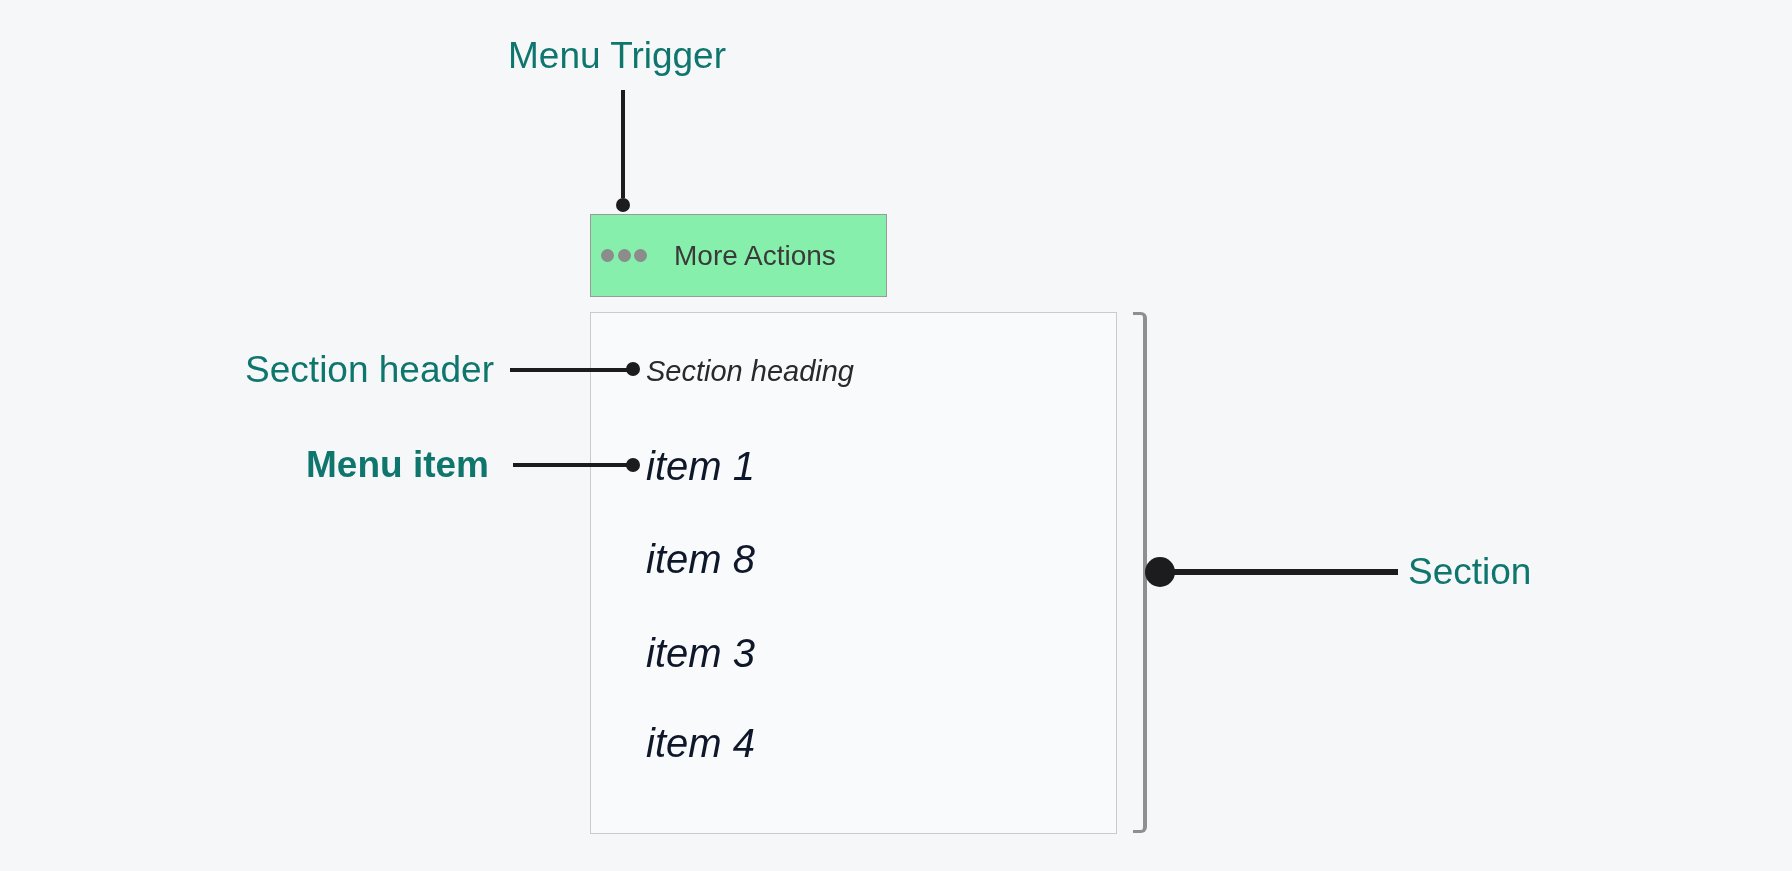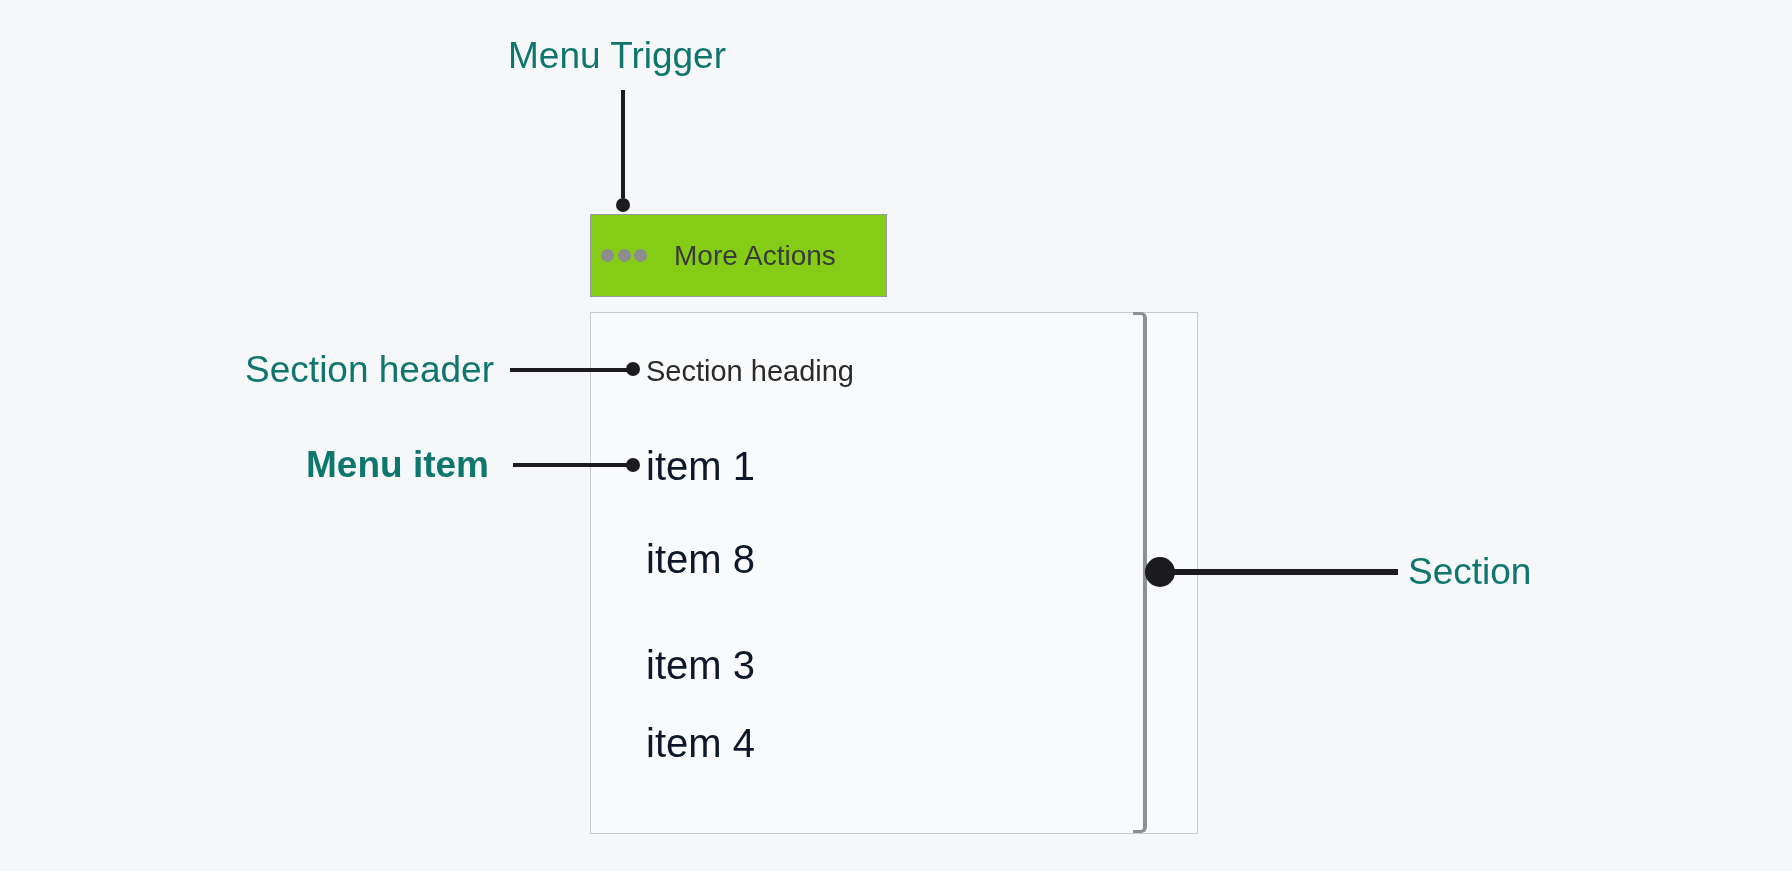--- a/index.html
+++ b/index.html
@@ -43,21 +43,21 @@
   .trigger-dot { left: 616px; top: 198px; }
   .sh-dot { left: 626px; top: 362px; }
   .mi-dot { left: 626px; top: 458px; }
   .section-dot { left: 1145px; top: 557px; width: 30px; height: 30px; }
 
   
   .trigger-button {
     position: absolute;
     left: 590px; top: 214px;
     width: 297px; height: 83px;
-    background: #84cc16;
+    background: #86efac;
     border: 1.5px solid #9a9a9a;
     display: flex;
     align-items: center;
     padding-left: 10px;
     column-gap: 27px;
     cursor: default;
   }
   .ellipsis-icon { display: flex; column-gap: 3.5px; align-items: center; }
   .ellipsis-icon span {
     width: 13px; height: 13px;
@@ -67,44 +67,45 @@
   .trigger-button-label {
     font-size: 28px;
     color: #3a3a3a;
     white-space: nowrap;
   }
 
   
   .menu-panel {
     position: absolute;
     left: 590px; top: 312px;
-    width: 608px; height: 522px;
+    width: 527px; height: 522px;
     background: #f9fafb;
     border: 1px solid #c9cccf;
+    font-style: italic;
   }
   .menu-section-heading {
     position: absolute;
     left: 55px; top: 40px;
     font-size: 29px;
     line-height: 36px;
     color: #2a2a2a;
     white-space: nowrap;
   }
   .menu-item {
     position: absolute;
     left: 55px;
     font-size: 40px;
     line-height: 52px;
     color: #0f172a;
     white-space: nowrap;
     cursor: default;
   }
   .menu-item.i1 { top: 127px; }
   .menu-item.i2 { top: 220px; }
-  .menu-item.i3 { top: 314px; margin-top: 12px; }
+  .menu-item.i3 { top: 314px; }
   .menu-item.i4 { top: 404px; text-align: center; }
 
   
   .section-bracket {
     position: absolute;
     left: 1133px; top: 312px;
     width: 14px; height: 521px;
     border-top: 3px solid #8d9093;
     border-right: 4px solid #8d9093;
     border-bottom: 3px solid #8d9093;

